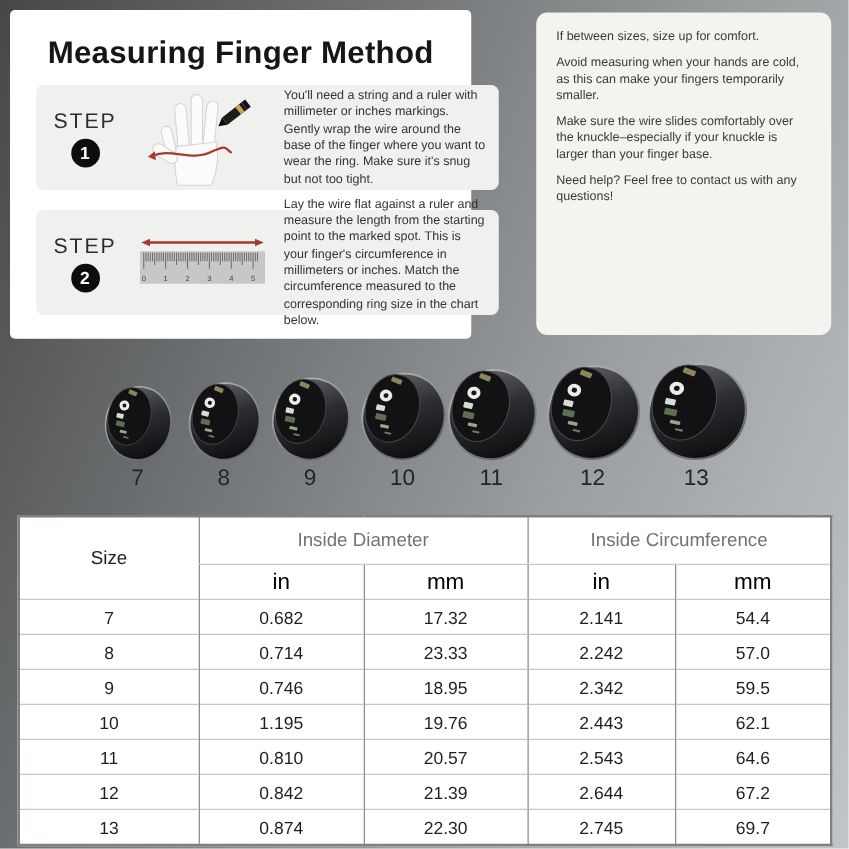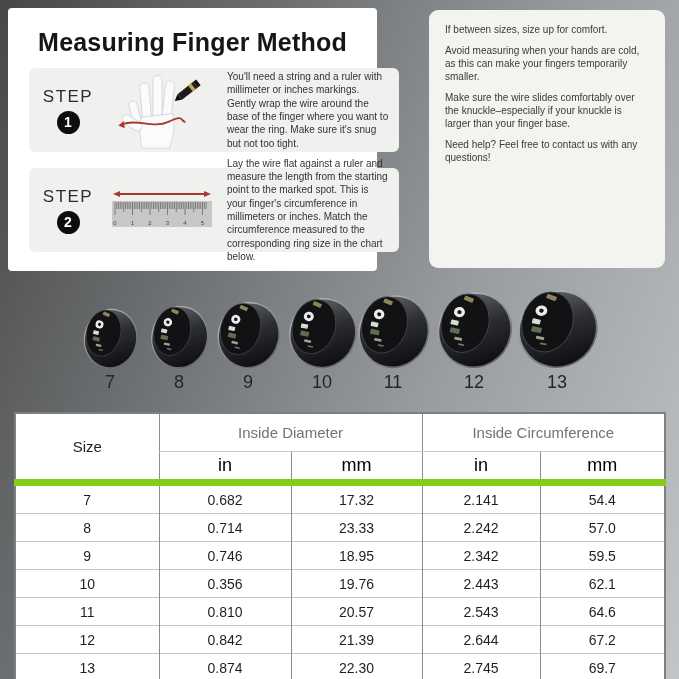--- a/index.html
+++ b/index.html
@@ -33,21 +33,21 @@
   
   .chart-wrap{position:absolute;left:14px;top:412px;width:650px;height:259px;background:#fff;}
   table.size-chart{width:650px;height:259px;border-collapse:collapse;table-layout:fixed;background:#fff;
     border:2px solid #7d7f80;}
   .size-chart th,.size-chart td{text-align:center;vertical-align:middle;font-weight:normal;padding:0;}
   .size-chart th.grp{font-size:15px;color:#737373;height:37px;border-bottom:1px solid #c9c9c9;}
   .size-chart th.unit{font-size:18px;color:#000000;height:27px;}
   .size-chart th.sizehead{font-size:15px;color:#1f1f1f;}
   .size-chart .vline{border-left:1px solid #8c8c8c;}
   .size-chart tbody td{font-size:14px;color:#1f1f1f;border-top:1px solid #c6c6c6;height:27px;}
-  .size-chart thead{border-bottom:7px solid #84cc16;}
+  .size-chart thead{border-bottom:1px solid #84cc16;}
   svg text{font-family:"Liberation Sans",sans-serif;}
 </style>
 </head>
 <body>
 
 <svg width="0" height="0" style="position:absolute" aria-hidden="true">
   <defs>
     <linearGradient id="bandG" x1="0.2" y1="0" x2="0.75" y2="1">
       <stop offset="0" stop-color="#63666a"></stop>
       <stop offset="0.45" stop-color="#2d2e32"></stop>
@@ -278,21 +278,21 @@
           </tr>
           <tr>
             <td>9</td>
             <td class="vline">0.746</td>
             <td class="vline">18.95</td>
             <td class="vline">2.342</td>
             <td class="vline">59.5</td>
           </tr>
           <tr>
             <td>10</td>
-            <td class="vline">0.356</td>
+            <td class="vline">1.195</td>
             <td class="vline">19.76</td>
             <td class="vline">2.443</td>
             <td class="vline">62.1</td>
           </tr>
           <tr>
             <td>11</td>
             <td class="vline">0.810</td>
             <td class="vline">20.57</td>
             <td class="vline">2.543</td>
             <td class="vline">64.6</td>

